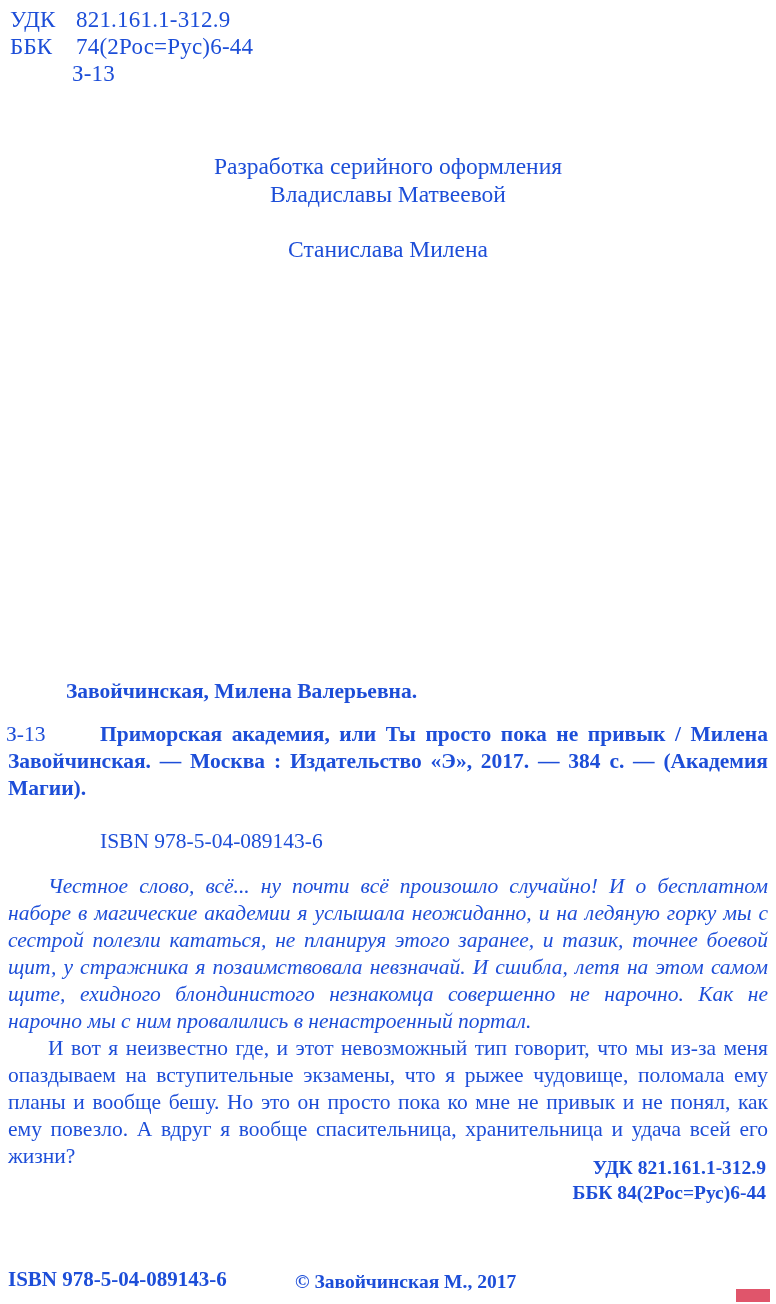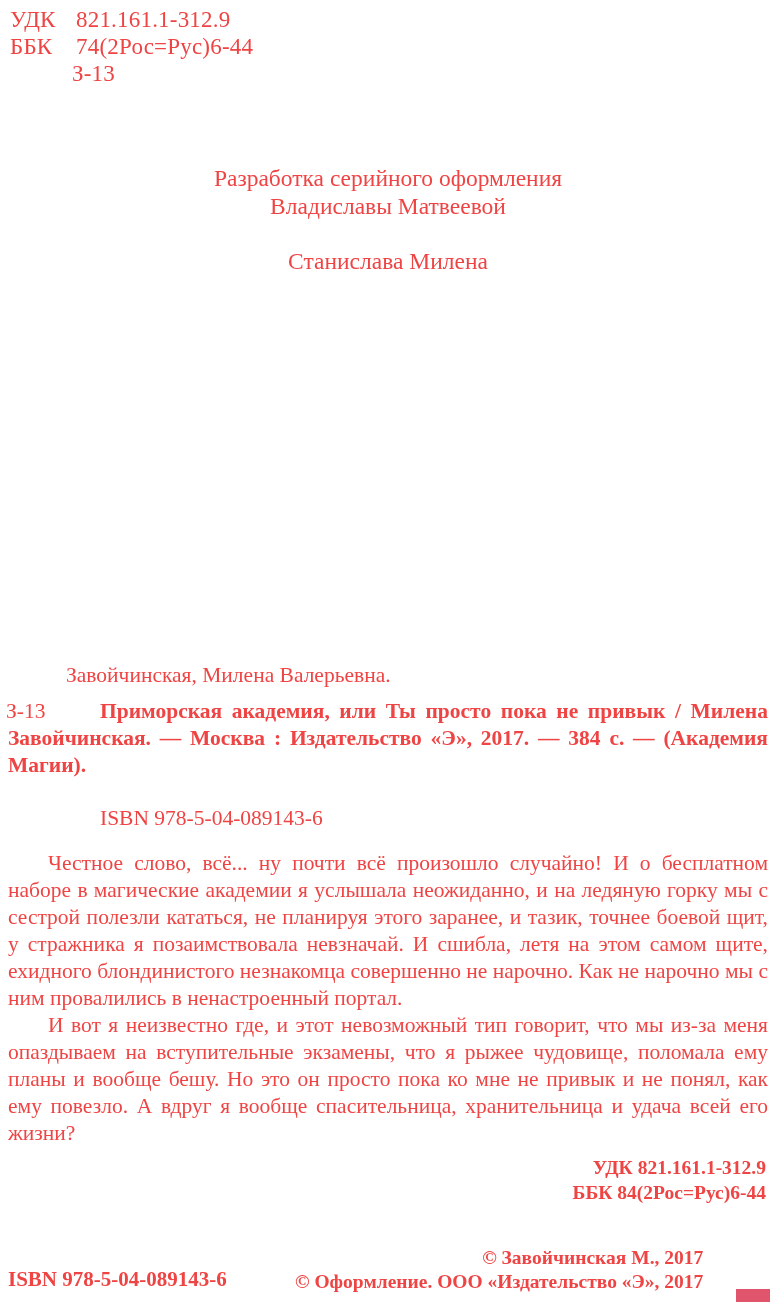--- a/index.html
+++ b/index.html
@@ -3,43 +3,43 @@
 <meta charset="utf-8">
 <style>
   * { margin: 0; padding: 0; box-sizing: border-box; }
   html, body { background: #ffffff; }
   .page {
     position: relative;
     width: 776px;
     height: 1304px;
     background: #ffffff;
     font-family: "Liberation Serif", "DejaVu Serif", serif;
-    color: #ef4444;
+    color: #1d4ed8;
     overflow: hidden;
   }
 
   
   .top-codes { position: absolute; top: 6px; left: 10px; font-size: 23px; line-height: 27px; letter-spacing: .2px; }
   .code-label { display: inline-block; width: 66px; }
   .top-author-code { margin-left: 62px; }
 
   
-  .credits { position: absolute; top: 164px; left: 0; width: 100%; text-align: center; font-size: 23.5px; line-height: 28px; }
+  .credits { position: absolute; top: 152px; left: 0; width: 100%; text-align: center; font-size: 23.5px; line-height: 28px; }
   .italic { }
   .credit-gap { height: 27px; }
 
   
   .main-block { position: absolute; top: 662px; left: 0; width: 100%; font-size: 21.5px; line-height: 27px; }
-  .bib-author { margin: 0 8px; text-indent: 58px; font-weight: normal; }
+  .bib-author { margin: 16px 8px; text-indent: 58px; font-weight: bold; }
   .bib-entry-wrap { position: relative; }
   .bib-code { position: absolute; left: 6px; top: 0; }
   .bib-entry { margin: 9px 8px; text-indent: 92px; text-align: justify; font-weight: bold; }
   .isbn-line { margin: 26px 8px 0; text-indent: 92px; }
   .annotation p { margin: 0 8px; text-indent: 40px; text-align: justify; }
-  .annotation p.first { margin-top: 18px; }
+  .annotation p.first { margin-top: 18px; font-style: italic; }
 
   
   .right-codes { position: absolute; top: 1155px; right: 10px; text-align: right; font-weight: bold; font-size: 19.5px; line-height: 25px; }
 
   
   .footer-isbn { position: absolute; left: 8px; bottom: 12px; font-weight: bold; font-size: 21px; }
   .footer-copy { position: absolute; left: 295px; bottom: 10px; font-weight: bold; font-size: 19.5px; line-height: 24px; text-align: right; }
 
   
   .red-mark { position: absolute; right: 6px; bottom: 2px; width: 34px; height: 13px; }
@@ -82,18 +82,17 @@
 
   <div class="right-codes">
     <div>УДК 821.161.1-312.9</div>
     <div>ББК 84(2Рос=Рус)6-44</div>
   </div>
 
   <div class="footer-isbn">ISBN 978-5-04-089143-6</div>
 
   <div class="footer-copy">
     <div>© Завойчинская М., 2017</div>
-    <div>© Оформление. ООО «Издательство «Э», 2017</div>
   </div>
 
   <div class="red-mark" style="background: rgb(224, 85, 107);"></div>
 
 </div>
 
 </body></html>

